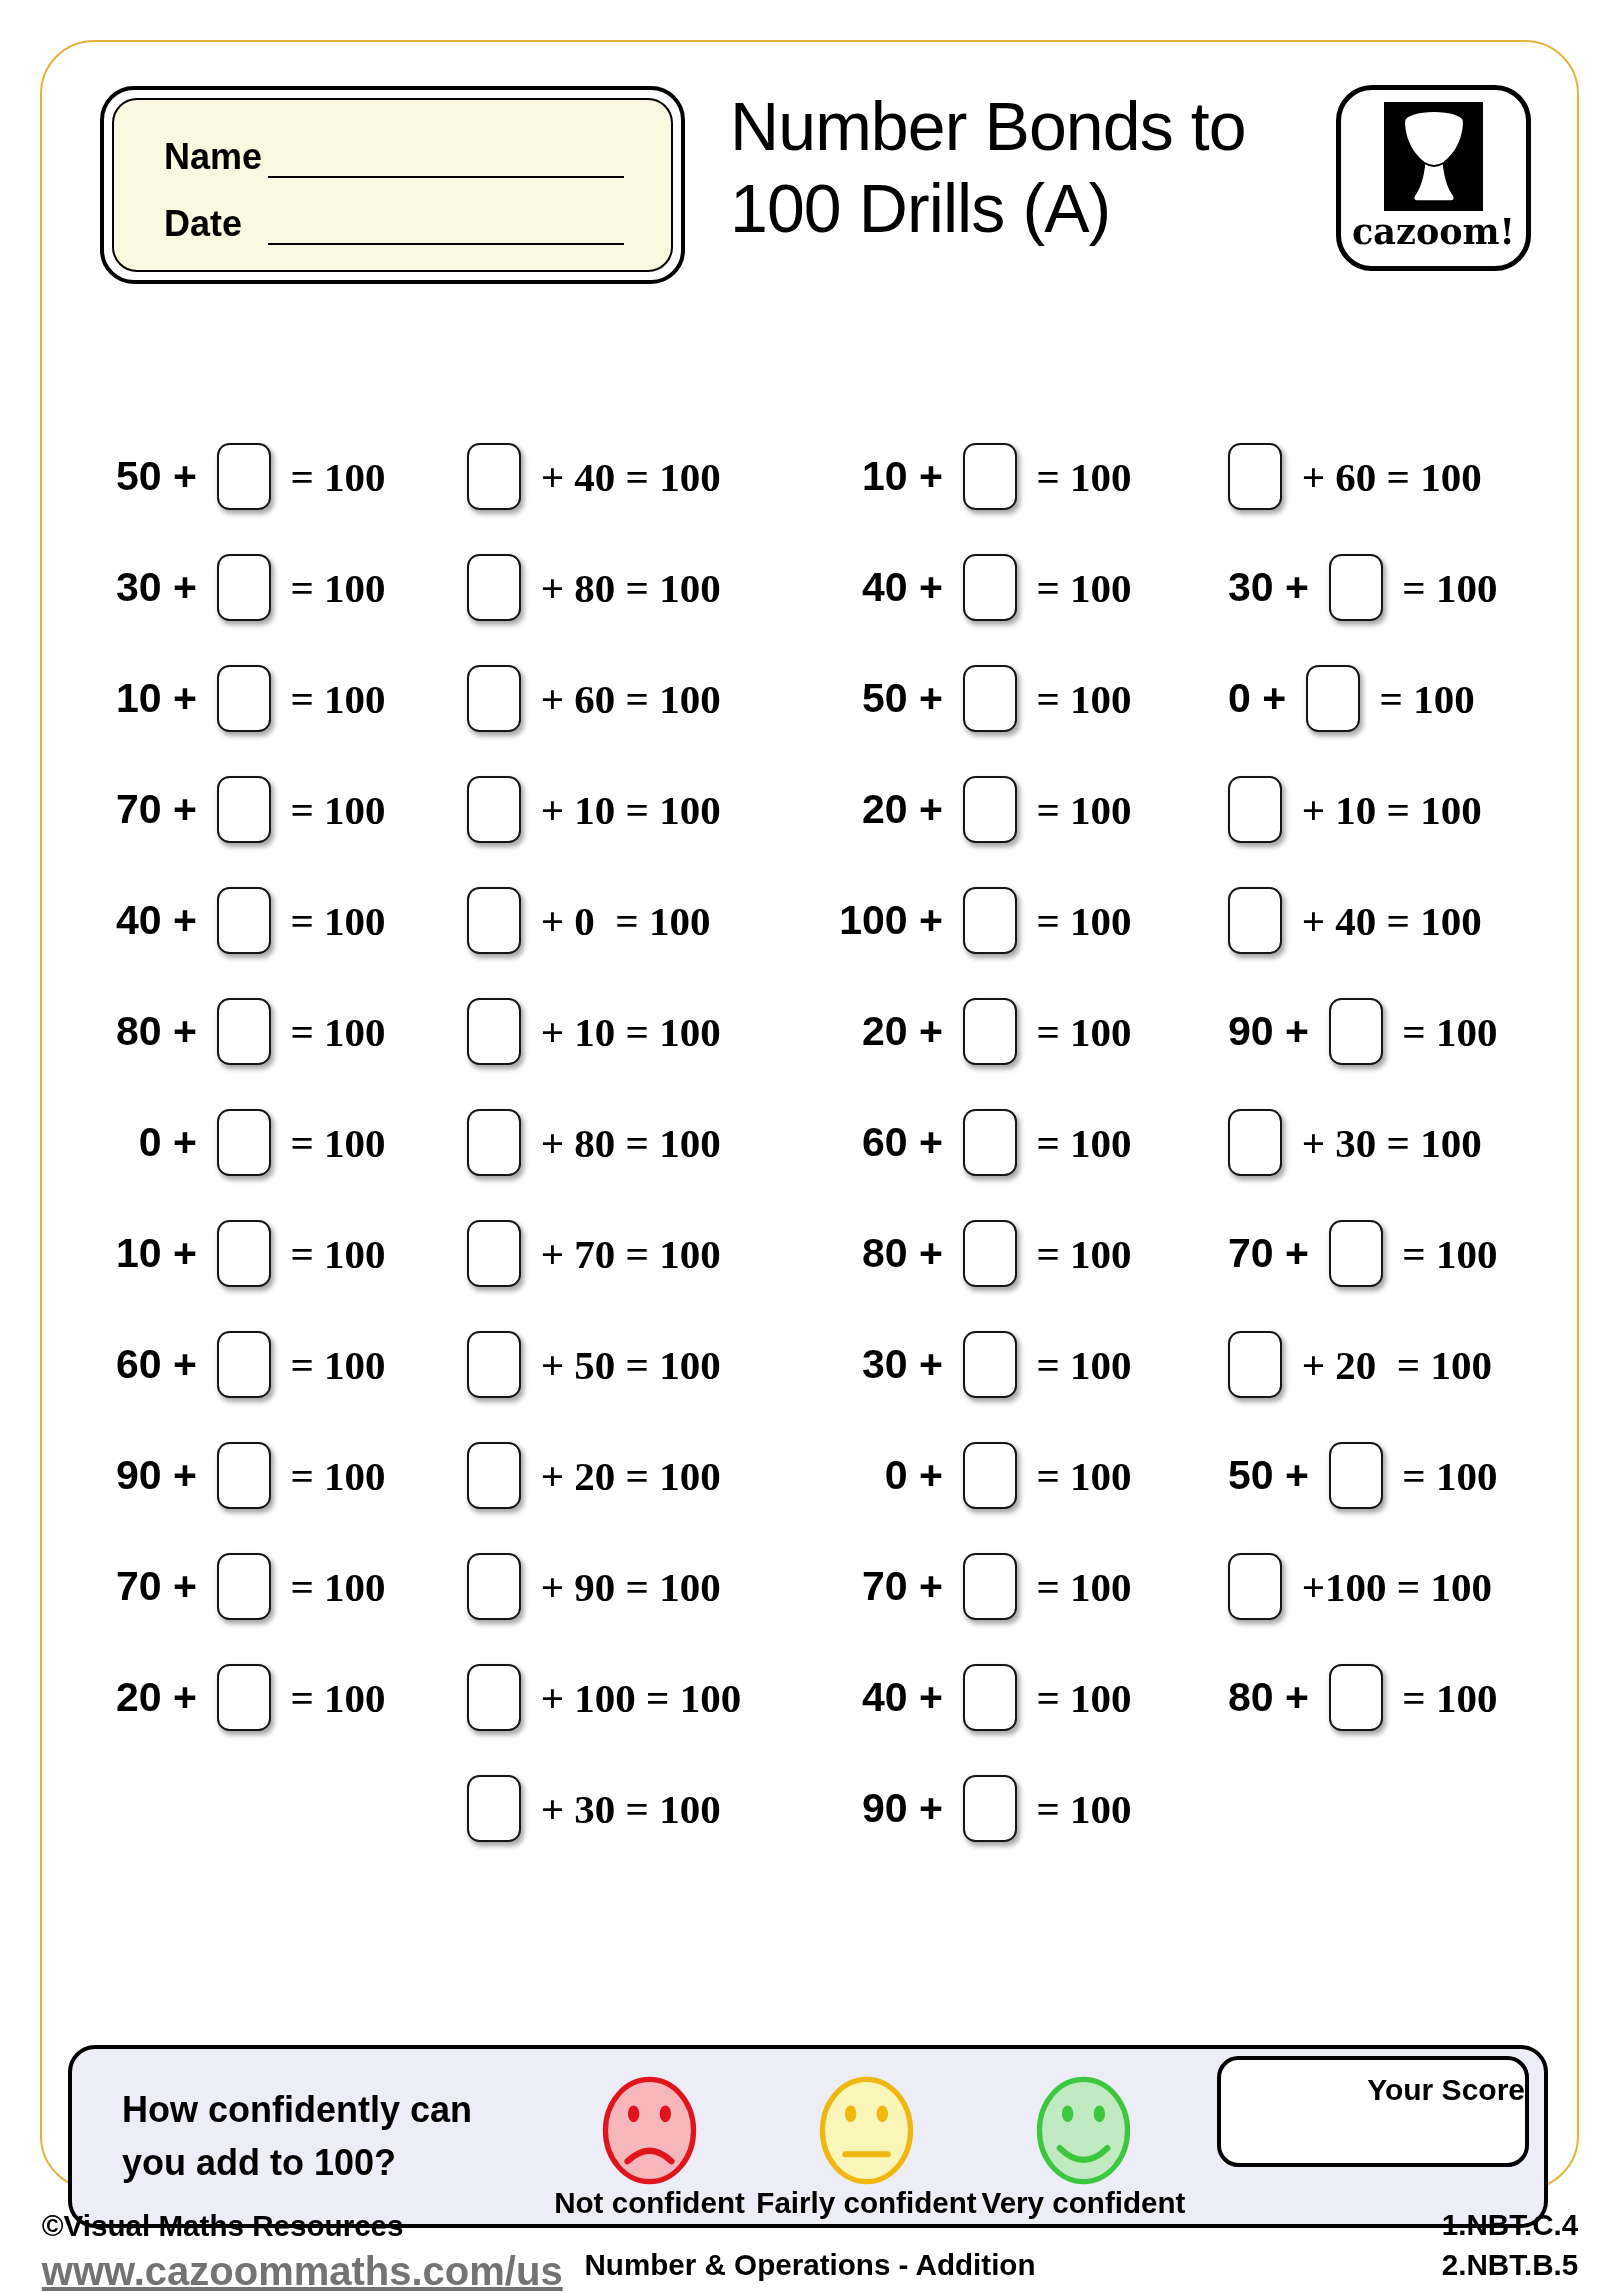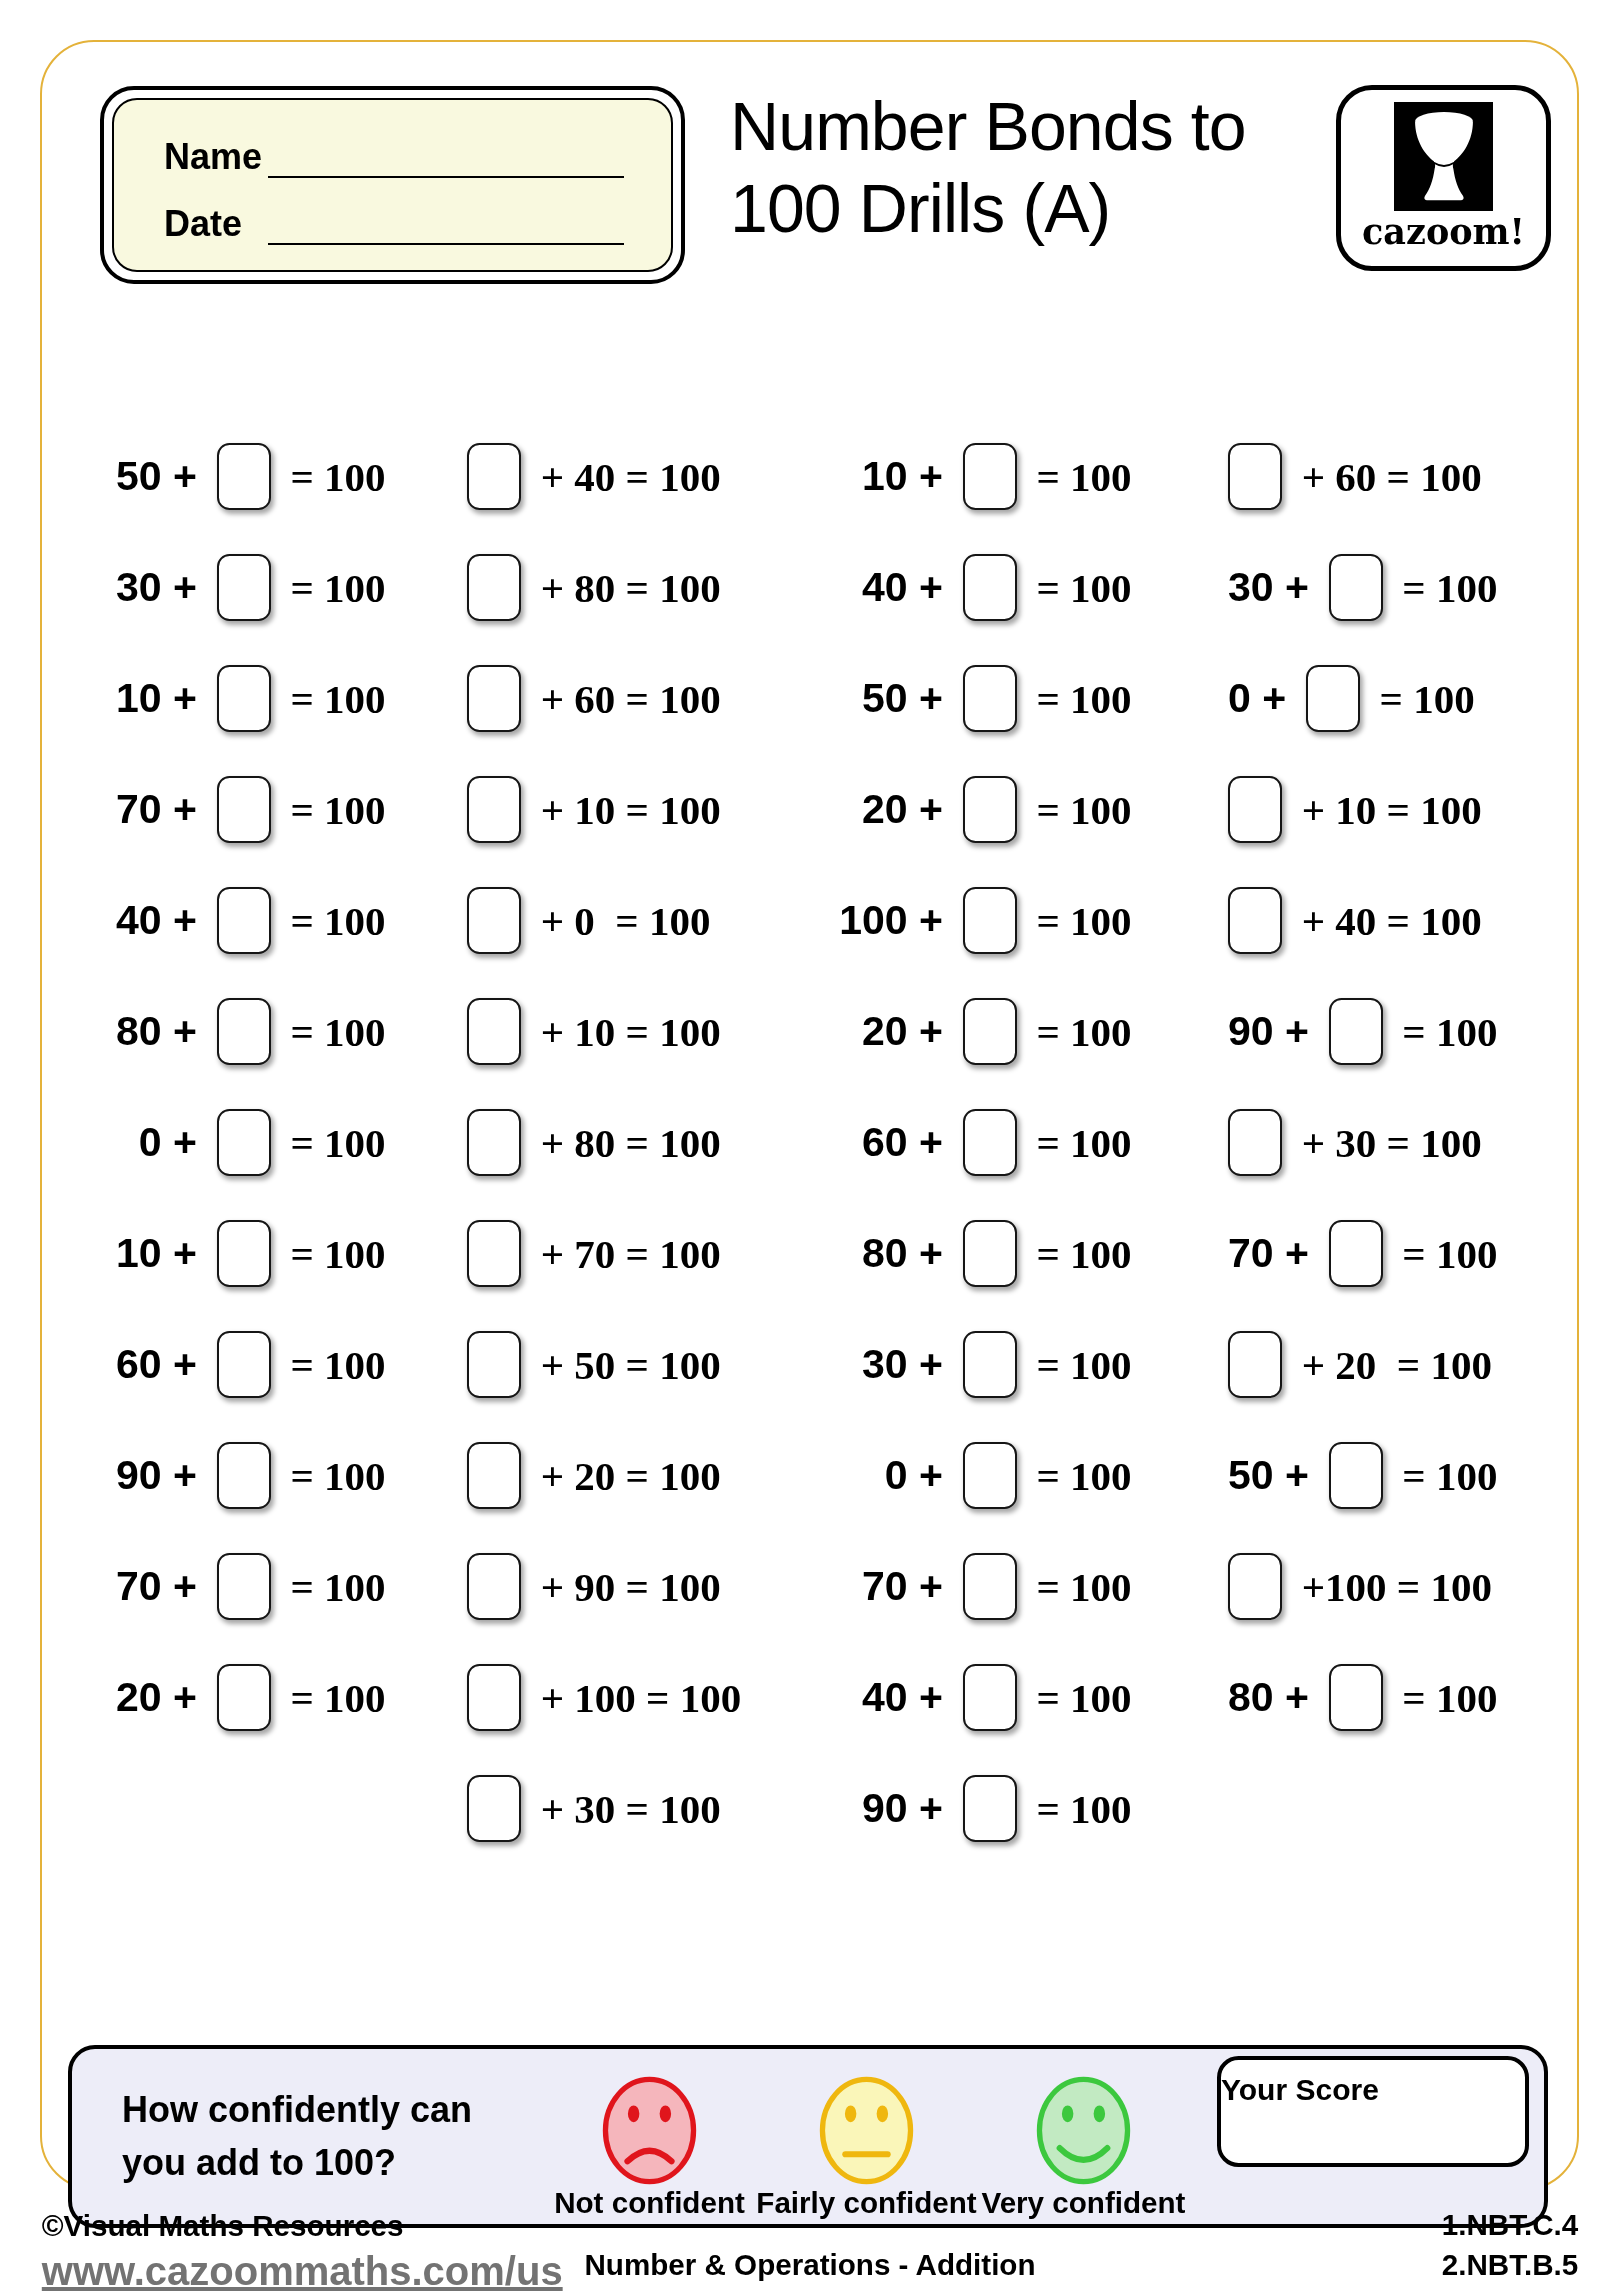--- a/index.html
+++ b/index.html
@@ -14,21 +14,21 @@
   .namebox-inner{position:absolute;left:8px;top:8px;right:8px;bottom:8px;
                  background:#F9F9DF;border:2.7px solid #000;border-radius:25px;
                  padding:36px 47px 0 50px;box-sizing:border-box;}
   .nd-row{display:flex;align-items:flex-end;margin-bottom:25px;}
   .nd-label{font-weight:bold;font-size:36px;width:97px;flex:none;}
   .nd-line{flex:1;border-bottom:2.7px solid #000;height:29px;margin-left:7.2px;}
 
   .title{position:absolute;left:730px;top:86px;font-size:68px;font-weight:normal;
          line-height:1.2;letter-spacing:-0.9px;}
 
-  .logo{position:absolute;left:1336px;top:85px;width:215px;height:186px;
+  .logo{position:absolute;left:1336px;top:85px;width:195px;height:186px;
         border:5.4px solid #000;border-radius:36px;background:#fff;box-sizing:border-box;
         display:flex;flex-direction:column;align-items:center;}
   .logo-drum{margin-top:11.6px;width:99px;height:109px;background:#000;
              display:flex;align-items:center;justify-content:center;flex:none;}
   .logo-text{font-family:"DejaVu Serif","Liberation Serif",serif;font-weight:bold;
              font-size:35px;margin-top:0.9px;}
 
   
   .problems-grid{position:absolute;left:79px;top:421px;display:grid;
                  grid-template-columns:345px 358px 376px 394px;grid-auto-rows:111px;
@@ -50,21 +50,21 @@
                     background:#EDEDF8;border:4.5px solid #000;border-radius:27px;
                     box-sizing:border-box;display:flex;}
   .prompt{align-self:center;padding-left:50px;font-size:36px;font-weight:bold;
           line-height:1.45;width:419px;flex:none;}
   .options{display:flex;align-items:flex-end;}
   .face-option{width:217px;display:flex;flex-direction:column;align-items:center;
                padding-bottom:3.6px;}
   .face-label{font-size:29.6px;font-weight:bold;margin-top:0px;white-space:nowrap;}
   .score-box{position:absolute;right:15px;top:7.2px;width:312px;height:111px;
              background:#fff;border:4.5px solid #000;border-radius:21.5px;box-sizing:border-box;
-             text-align:left;font-size:30px;font-weight:bold;padding-top:12.5px;}
+             text-align:right;font-size:30px;font-weight:bold;padding-top:12.5px;}
 
   
   .footer{position:absolute;left:40px;top:2205px;width:1540px;height:86px;font-weight:bold;}
   .f-left{position:absolute;left:1.8px;top:1.8px;font-size:29.6px;line-height:1.3;}
   .f-link{color:#737373;text-decoration:underline;font-size:40px;}
   .f-center{position:absolute;left:0;right:0;top:43px;text-align:center;font-size:29.6px;}
   .f-right{position:absolute;right:1.8px;top:0;text-align:right;font-size:29.6px;line-height:1.35;}
 </style>
 </head>
 <body>

